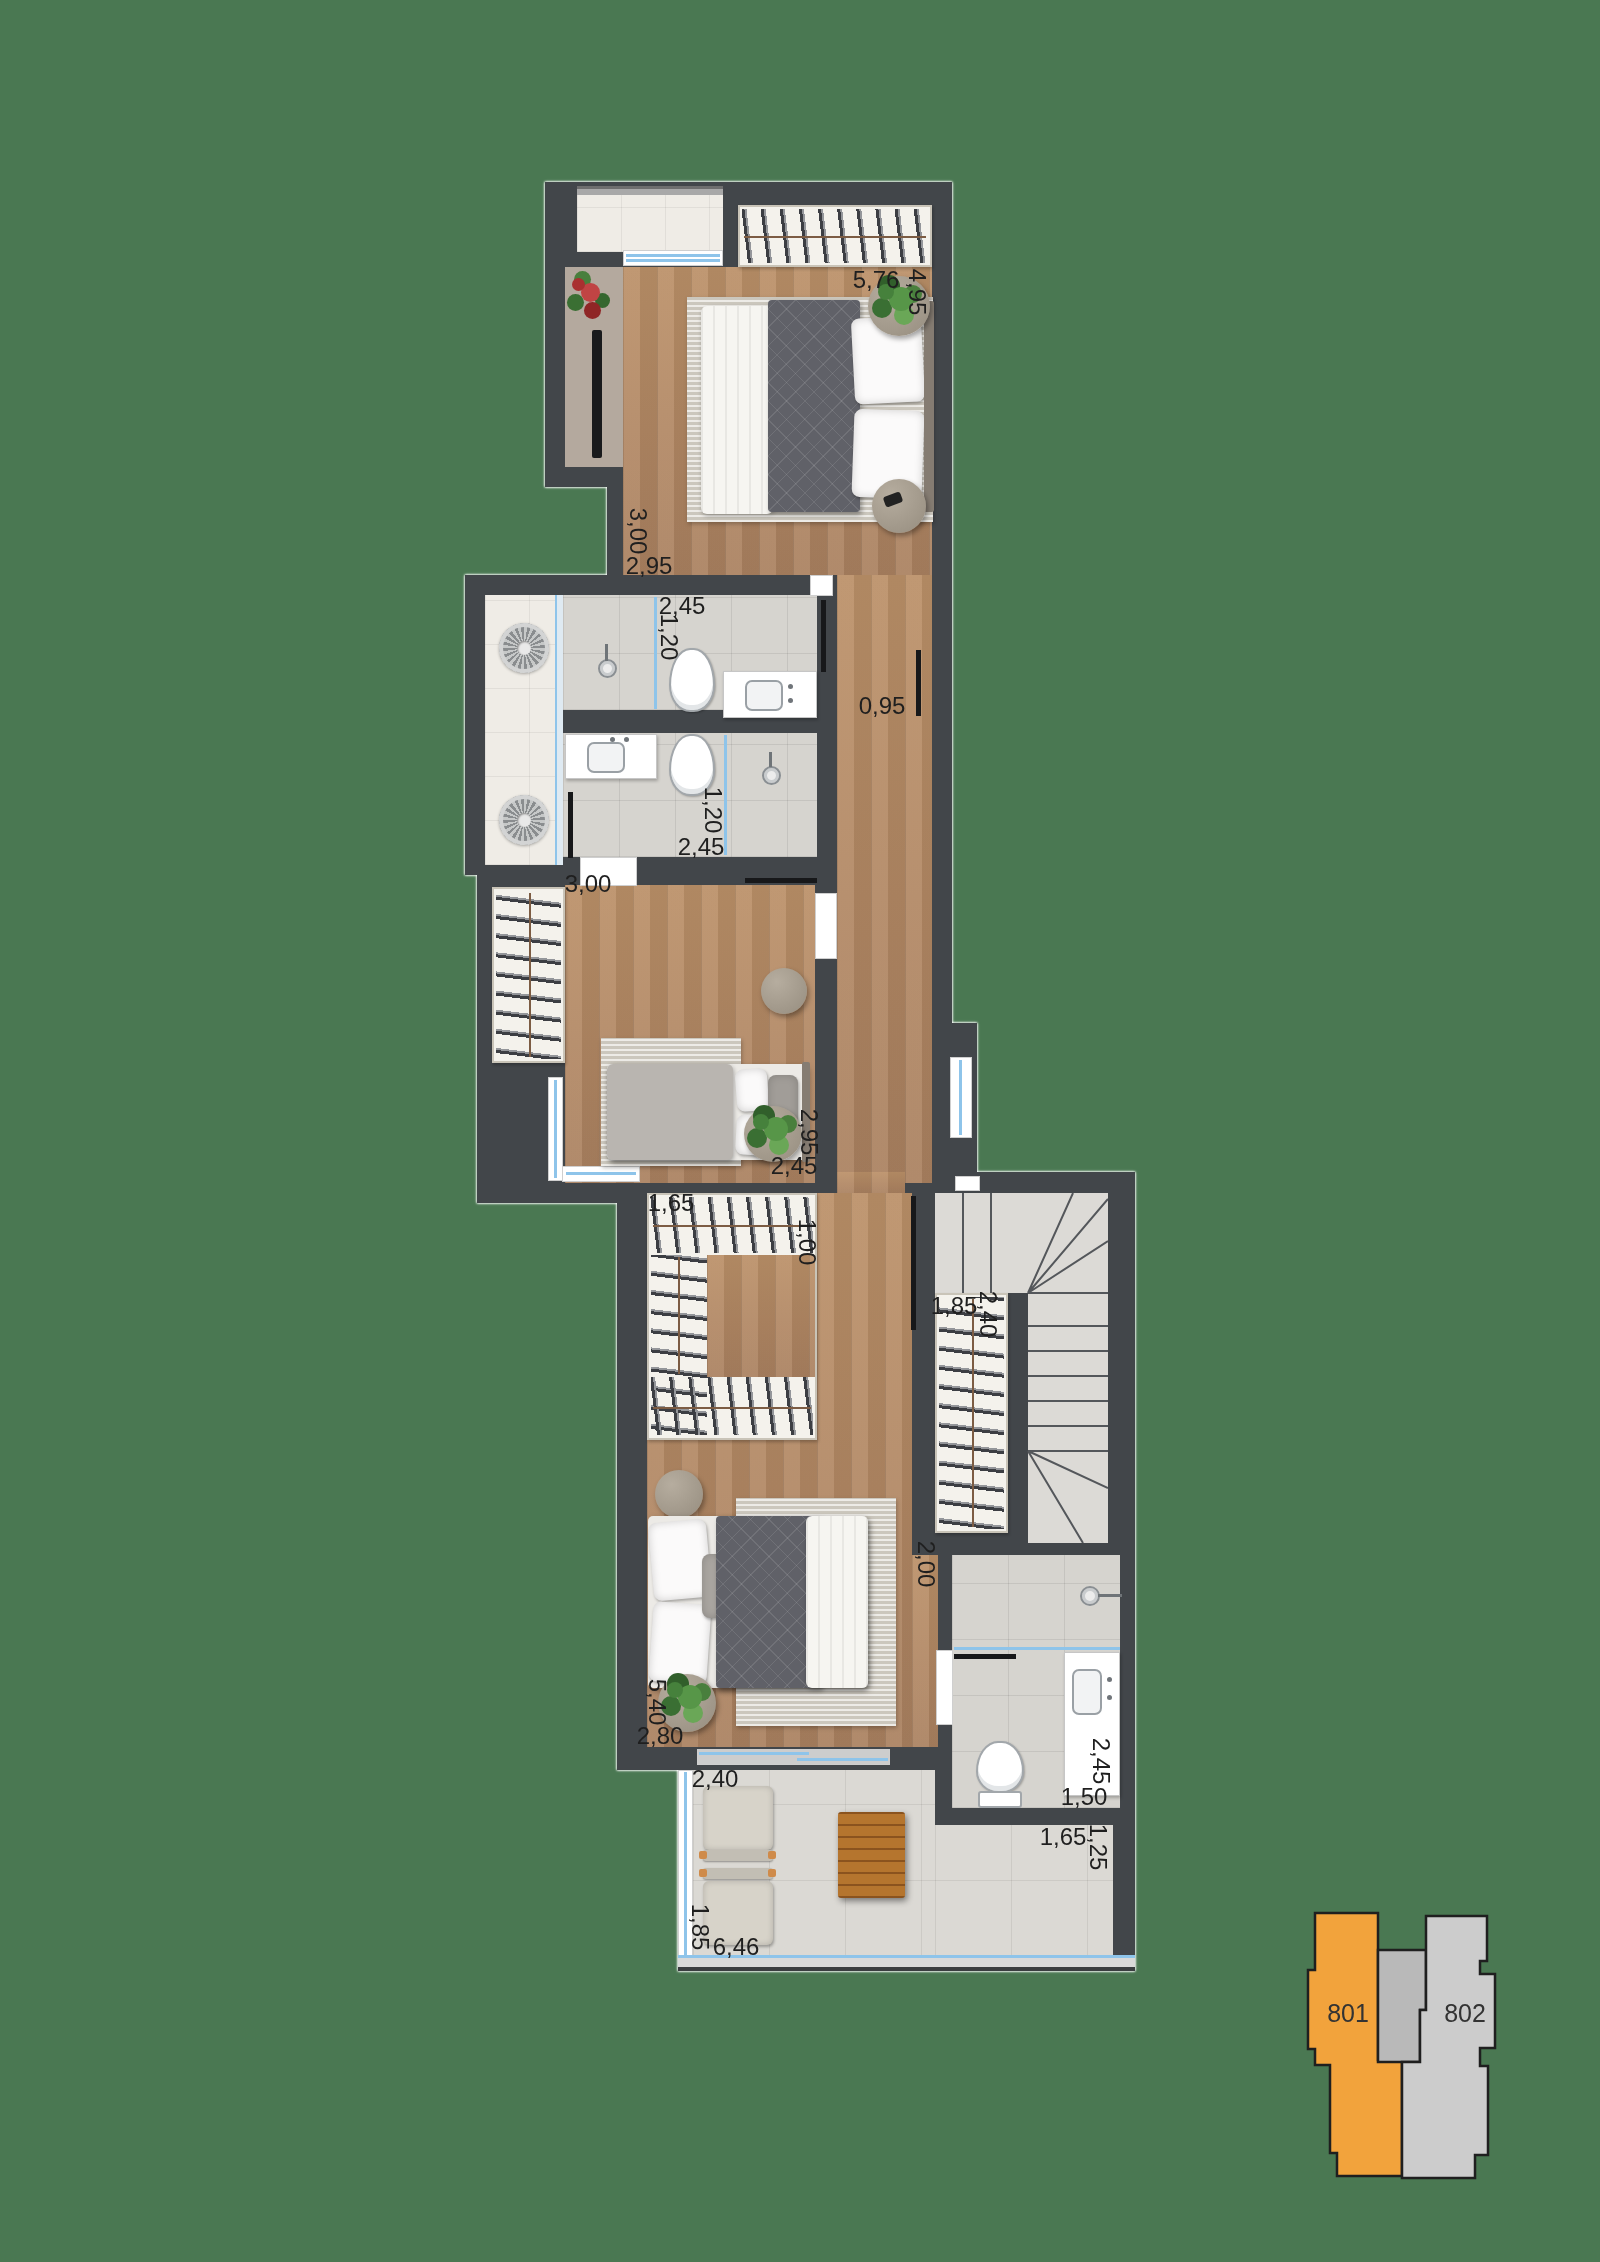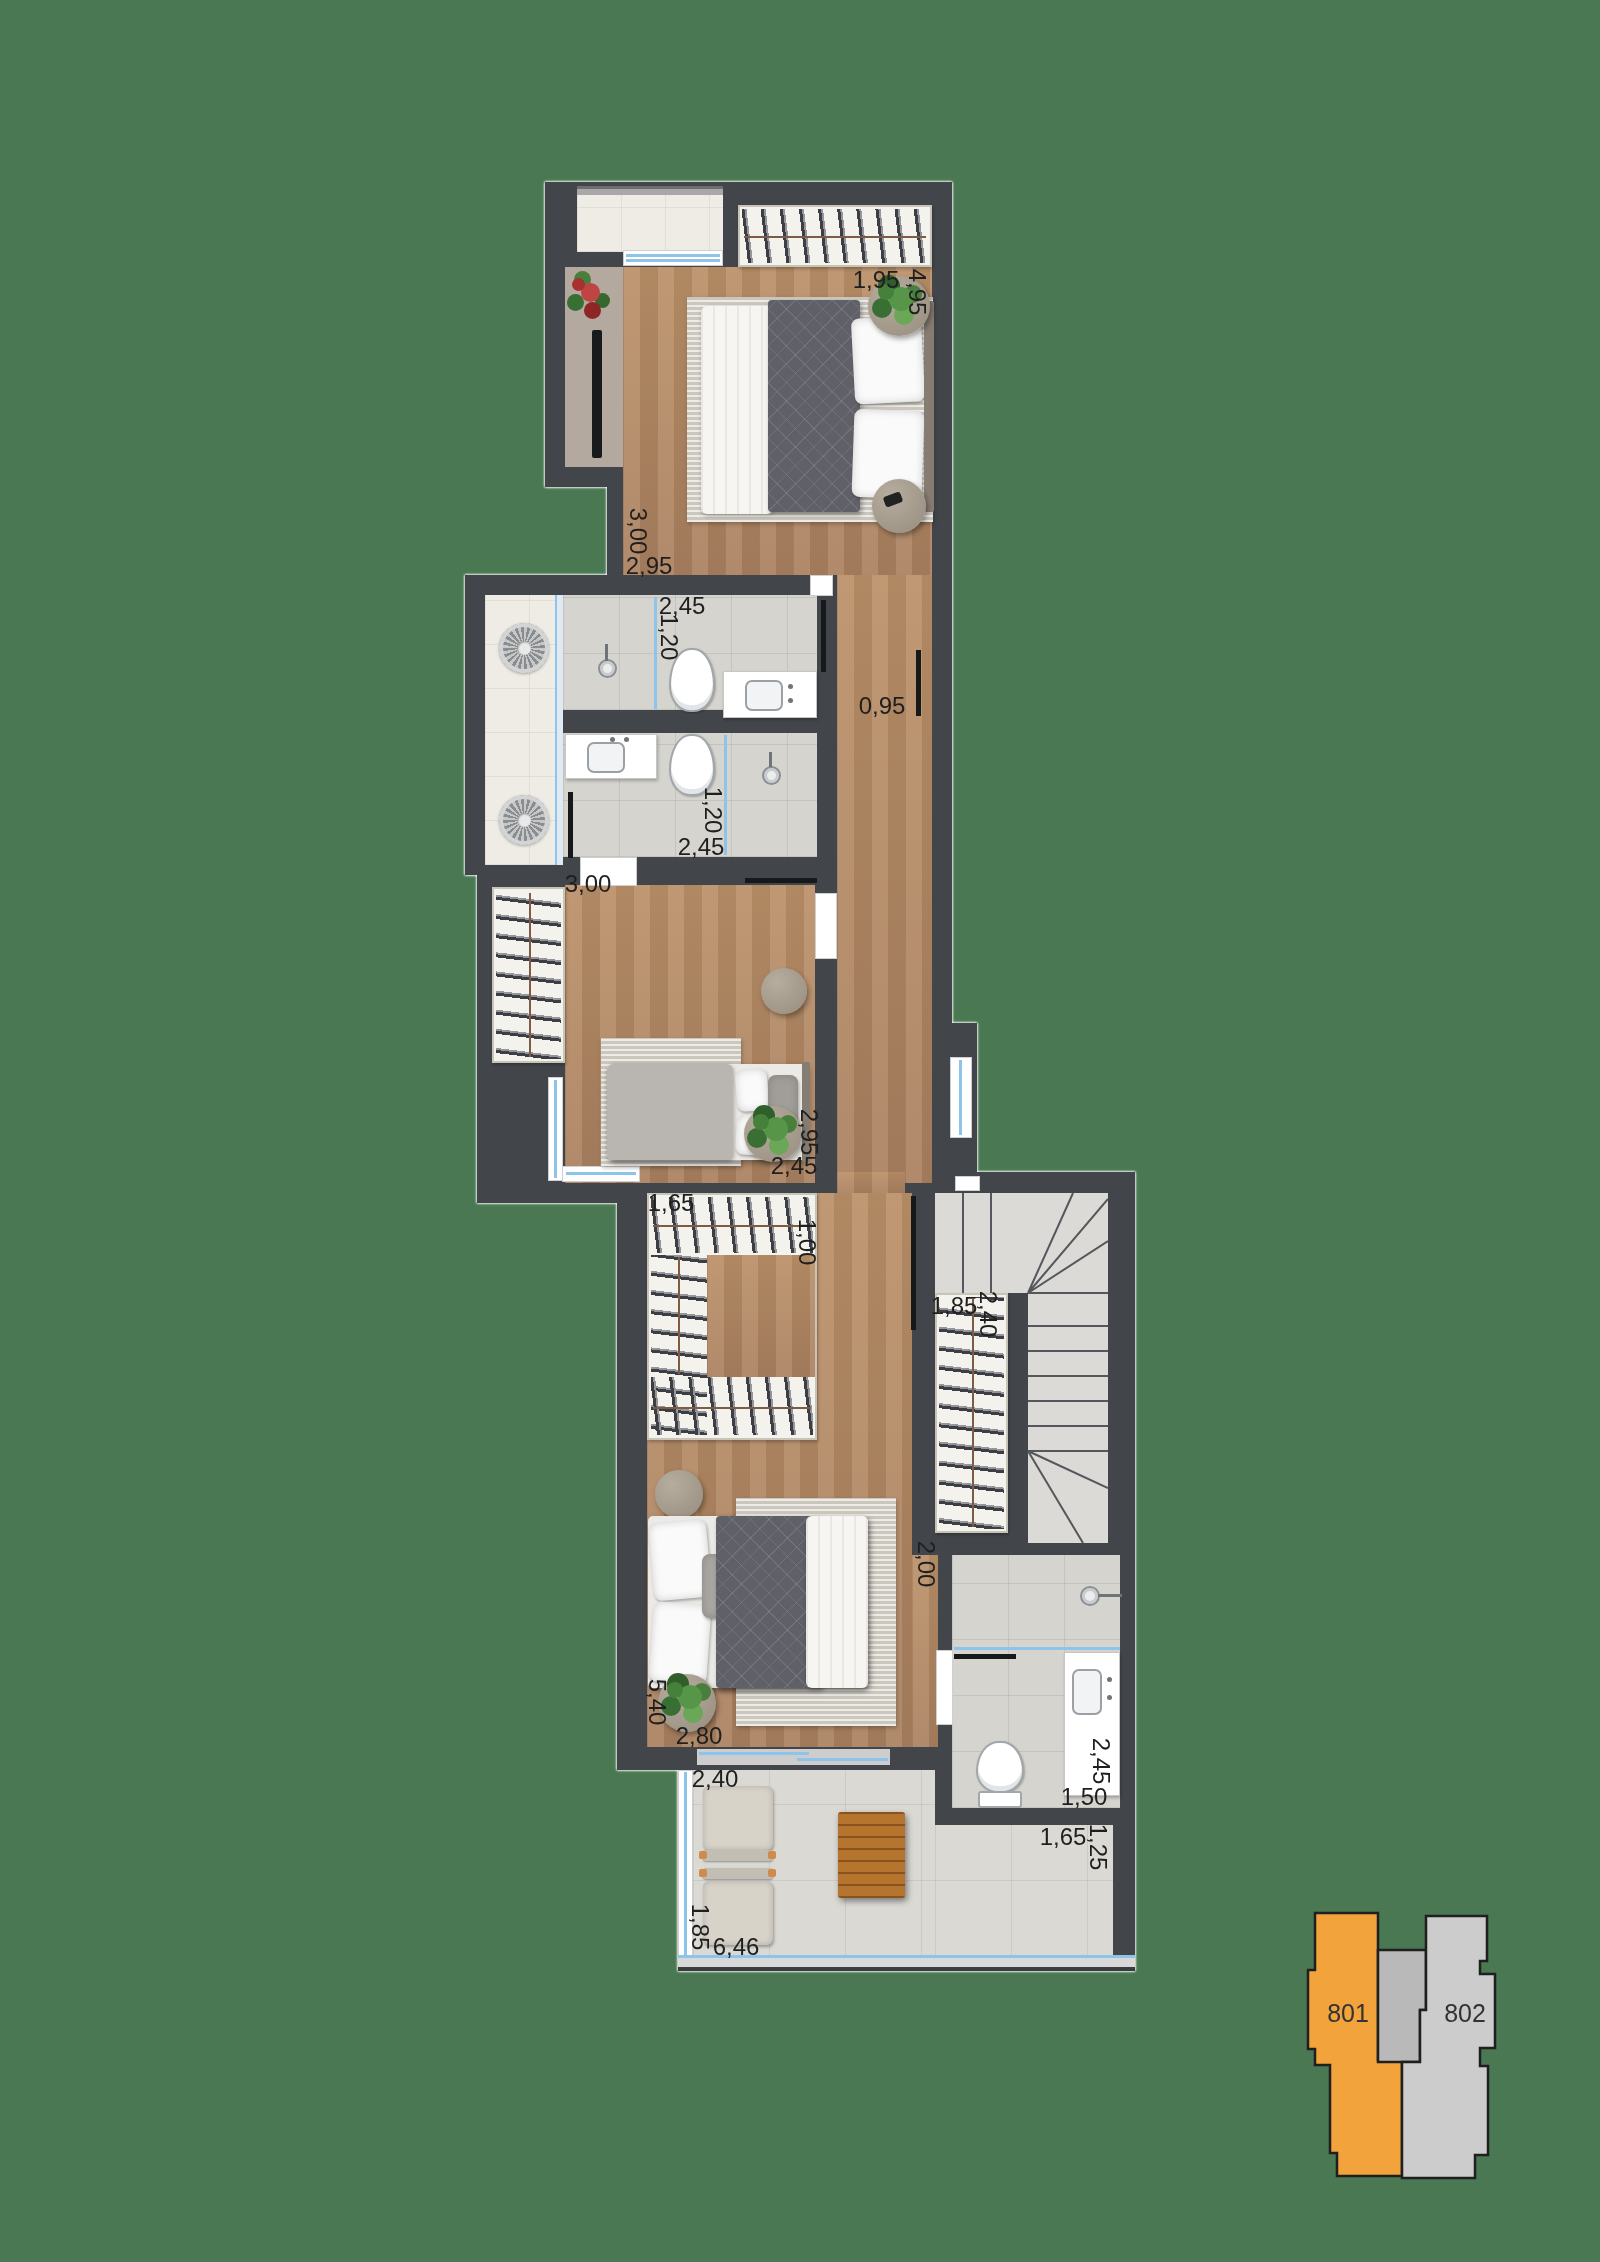--- a/index.html
+++ b/index.html
@@ -256,39 +256,39 @@
   <div class="lounge" style="left:703px;top:1786px;width:70px;height:64px;"></div>
   <div class="bar" style="left:703px;top:1850px;width:70px;height:11px;"></div>
   <div class="tip" style="left:699px;top:1851px;"></div>
   <div class="tip" style="left:768px;top:1851px;"></div>
   <div class="bar" style="left:703px;top:1868px;width:70px;height:11px;"></div>
   <div class="tip" style="left:699px;top:1869px;"></div>
   <div class="tip" style="left:768px;top:1869px;"></div>
   <div class="lounge" style="left:703px;top:1881px;width:70px;height:64px;"></div>
   <div class="wtable" style="left:838px;top:1812px;width:67px;height:86px;"></div>
 
-  <div class="dim" style="left:876px;top:280px;">1,95</div>
+  <div class="dim" style="left:876px;top:280px;">5,76</div>
   <div class="dim v" style="left:917px;top:292px;">4,95</div>
   <div class="dim v" style="left:638px;top:531px;">3,00</div>
   <div class="dim" style="left:649px;top:566px;">2,95</div>
   <div class="dim" style="left:682px;top:606px;">2,45</div>
   <div class="dim v" style="left:669px;top:637px;">1,20</div>
   <div class="dim" style="left:882px;top:706px;text-align:center;">0,95</div>
   <div class="dim v" style="left:713px;top:810px;">1,20</div>
   <div class="dim" style="left:701px;top:847px;">2,45</div>
   <div class="dim" style="left:588px;top:884px;">3,00</div>
   <div class="dim v" style="left:809px;top:1132px;">2,95</div>
   <div class="dim" style="left:794px;top:1166px;">2,45</div>
   <div class="dim" style="left:671px;top:1203px;">1,65</div>
   <div class="dim v" style="left:807px;top:1242px;">1,00</div>
   <div class="dim" style="left:954px;top:1306px;">1,85</div>
   <div class="dim v" style="left:988px;top:1314px;">2,40</div>
   <div class="dim v" style="left:926px;top:1564px;">2,00</div>
   <div class="dim v" style="left:657px;top:1702px;">5,40</div>
-  <div class="dim" style="left:699px;top:1736px;">2,80</div>
+  <div class="dim" style="left:660px;top:1736px;">2,80</div>
   <div class="dim" style="left:715px;top:1779px;">2,40</div>
   <div class="dim v" style="left:1101px;top:1761px;">2,45</div>
   <div class="dim" style="left:1084px;top:1797px;text-align:right;">1,50</div>
   <div class="dim" style="left:1063px;top:1837px;">1,65</div>
   <div class="dim v" style="left:1098px;top:1847px;">1,25</div>
   <div class="dim v" style="left:700px;top:1927px;">1,85</div>
   <div class="dim" style="left:736px;top:1947px;">6,46</div>
 </div>
 
 <svg class="abs" style="left:1285px;top:1862px;" width="316" height="400" viewBox="0 0 316 400">

